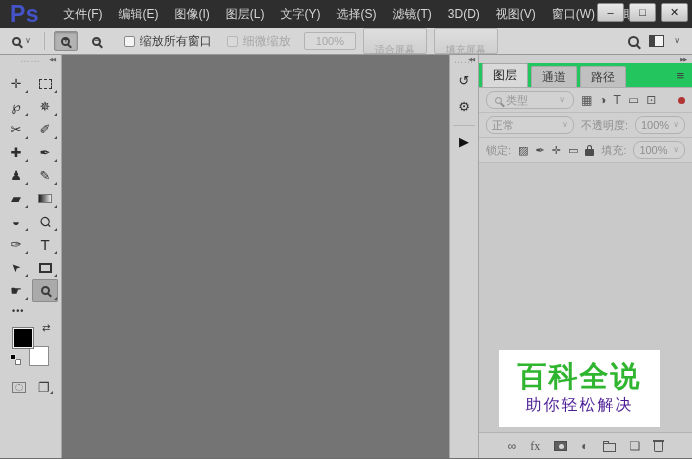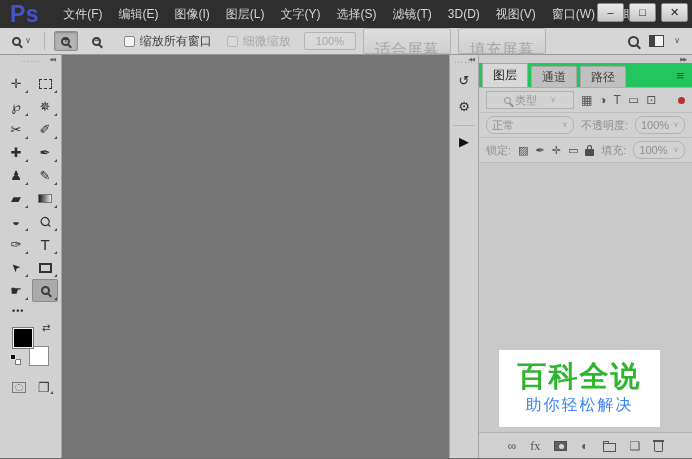--- a/index.html
+++ b/index.html
@@ -29,21 +29,21 @@
   .zbtn{width:24px;height:20px;display:flex;align-items:center;justify-content:center;border-radius:2px;border:1px solid transparent}
   .zbtn.pressed{background:#b3b3b3;border-color:#8e8e8e;box-shadow:inset 0 1px 2px rgba(0,0,0,.25)}
   .cbgroup{display:flex;align-items:center;gap:5px;margin-left:8px}
   .cb{width:11px;height:11px;background:#f4f4f4;border:1px solid #898989;border-radius:2px;flex:none}
   .cb.disabled{background:#d9d9d9;border-color:#b7b7b7}
   .cblabel{font-size:12px;color:#3c3c3c;white-space:nowrap}
   .cblabel.disabled{color:#a6a6a6}
   .numfield{width:52px;height:18px;border:1px solid #b3b3b3;background:#d9d9d9;color:#a6a6a6;font-size:11px;
             text-align:center;line-height:16px;margin-left:6px;border-radius:2px}
   .obtn{height:19px;padding:12px 11px;border:1px solid #b3b3b3;border-radius:2px;background:linear-gradient(#dedede,#cfcfcf);
-        color:#a6a6a6;font-size:16px;line-height:17px;white-space:nowrap}
+        color:#a6a6a6;font-size:10px;line-height:17px;white-space:nowrap}
   .ob-right{margin-left:auto;display:flex;align-items:center;gap:10px;padding-right:4px}
   .wsico{width:15px;height:12px;border:1px solid #444;background:#f2f2f2;position:relative}
   .wsico::before{content:"";position:absolute;top:0;bottom:0;left:0;width:5px;background:#444}
 
   
   .content{position:absolute;top:55px;left:0;right:0;bottom:0;display:flex}
 
   
   .toolbar{width:62px;background:#d1d1d1;border-right:1px solid #a5a5a5;position:relative;
            display:flex;flex-direction:column;align-items:center;flex:none}
@@ -86,21 +86,21 @@
   
   .layers{width:213px;background:#cecece;display:flex;flex-direction:column;position:relative;flex:none}
   .expander{position:absolute;top:1px;right:6px;font-size:9px;color:#555;letter-spacing:-1px}
   .tabs{display:flex;align-items:flex-end;height:25px;margin-top:8px;padding-left:3px;border-bottom:1px solid #adadad;background:#22c55e}
   .tab{height:21px;padding:0 10px;font-size:12px;color:#3d3d3d;display:flex;align-items:center;background:#c0c0c0;
        border:1px solid #a8a8a8;border-bottom:none;margin-right:3px;border-radius:2px 2px 0 0;white-space:nowrap}
   .tab.active{background:#d9d9d9;color:#222;height:24px}
   .panel-menu{margin-left:auto;margin-right:8px;color:#3f3f3f;font-size:13px;align-self:center}
   .prow{height:25px;display:flex;align-items:center;padding:0 7px;gap:7px;border-bottom:1px solid #bdbdbd;background:#d0d0d0}
   .filter-select{display:flex;align-items:center;gap:4px;width:88px;height:18px;border:1px solid #b2b2b2;background:#d2d2d2;
-                 color:#979797;font-size:11px;padding:0 17px;border-radius:0}
+                 color:#979797;font-size:11px;padding:0 8px;border-radius:8px}
   .filter-select .caret{margin-left:auto;color:#a5a5a5}
   .ficon{font-size:12px;color:#555;line-height:1}
   .reddot{width:7px;height:7px;border-radius:50%;background:#b23535;margin-left:auto;flex:none}
   .psel{display:flex;align-items:center;height:18px;border:1px solid #b2b2b2;background:#d2d2d2;color:#8f8f8f;
         font-size:11px;padding:0 5px;border-radius:8px}
   .psel .caret{margin-left:auto;color:#a5a5a5;padding-left:4px}
   .plabel{font-size:11px;color:#8f8f8f;white-space:nowrap}
   .lockico-row{display:flex;align-items:center;gap:7px}
   .licon{font-size:11px;color:#4d4d4d;line-height:1}
   .lockpad{width:9px;height:7px;background:#4d4d4d;border-radius:1px;position:relative;margin-top:4px;flex:none}
@@ -115,21 +115,21 @@
   .maskico::after{content:"";position:absolute;left:3.5px;top:2px;width:5px;height:5px;border-radius:50%;background:#d6d6d6}
   .folderico{width:13px;height:9px;border:1px solid #555;position:relative;margin-top:3px}
   .folderico::before{content:"";position:absolute;top:-3px;left:-1px;width:6px;height:2px;border:1px solid #555;border-bottom:none}
   .trashico{width:9px;height:10px;border:1px solid #555;border-top:none;border-radius:0 0 2px 2px;position:relative;margin-top:3px}
   .trashico::before{content:"";position:absolute;top:-2px;left:-2px;width:11px;height:1.5px;background:#555}
 
   
   .wm{position:absolute;left:20px;right:32px;bottom:31px;height:77px;background:#fff;
       display:flex;flex-direction:column;align-items:center;justify-content:center;z-index:5}
   .wm-title{color:#2fb52f;font-size:29px;font-weight:bold;letter-spacing:2px;line-height:1.1}
-  .wm-sub{color:#3b82f6;font-size:16px;margin-top:3px;letter-spacing:2px}
+  .wm-sub{color:#4c1d95;font-size:16px;margin-top:3px;letter-spacing:2px}
 </style>
 </head>
 <body>
 
 <div class="app">
 
   <div class="titlebar">
     <span class="logo">Ps</span>
     <span class="menu-item">文件(F)</span>
     <span class="menu-item">编辑(E)</span>

